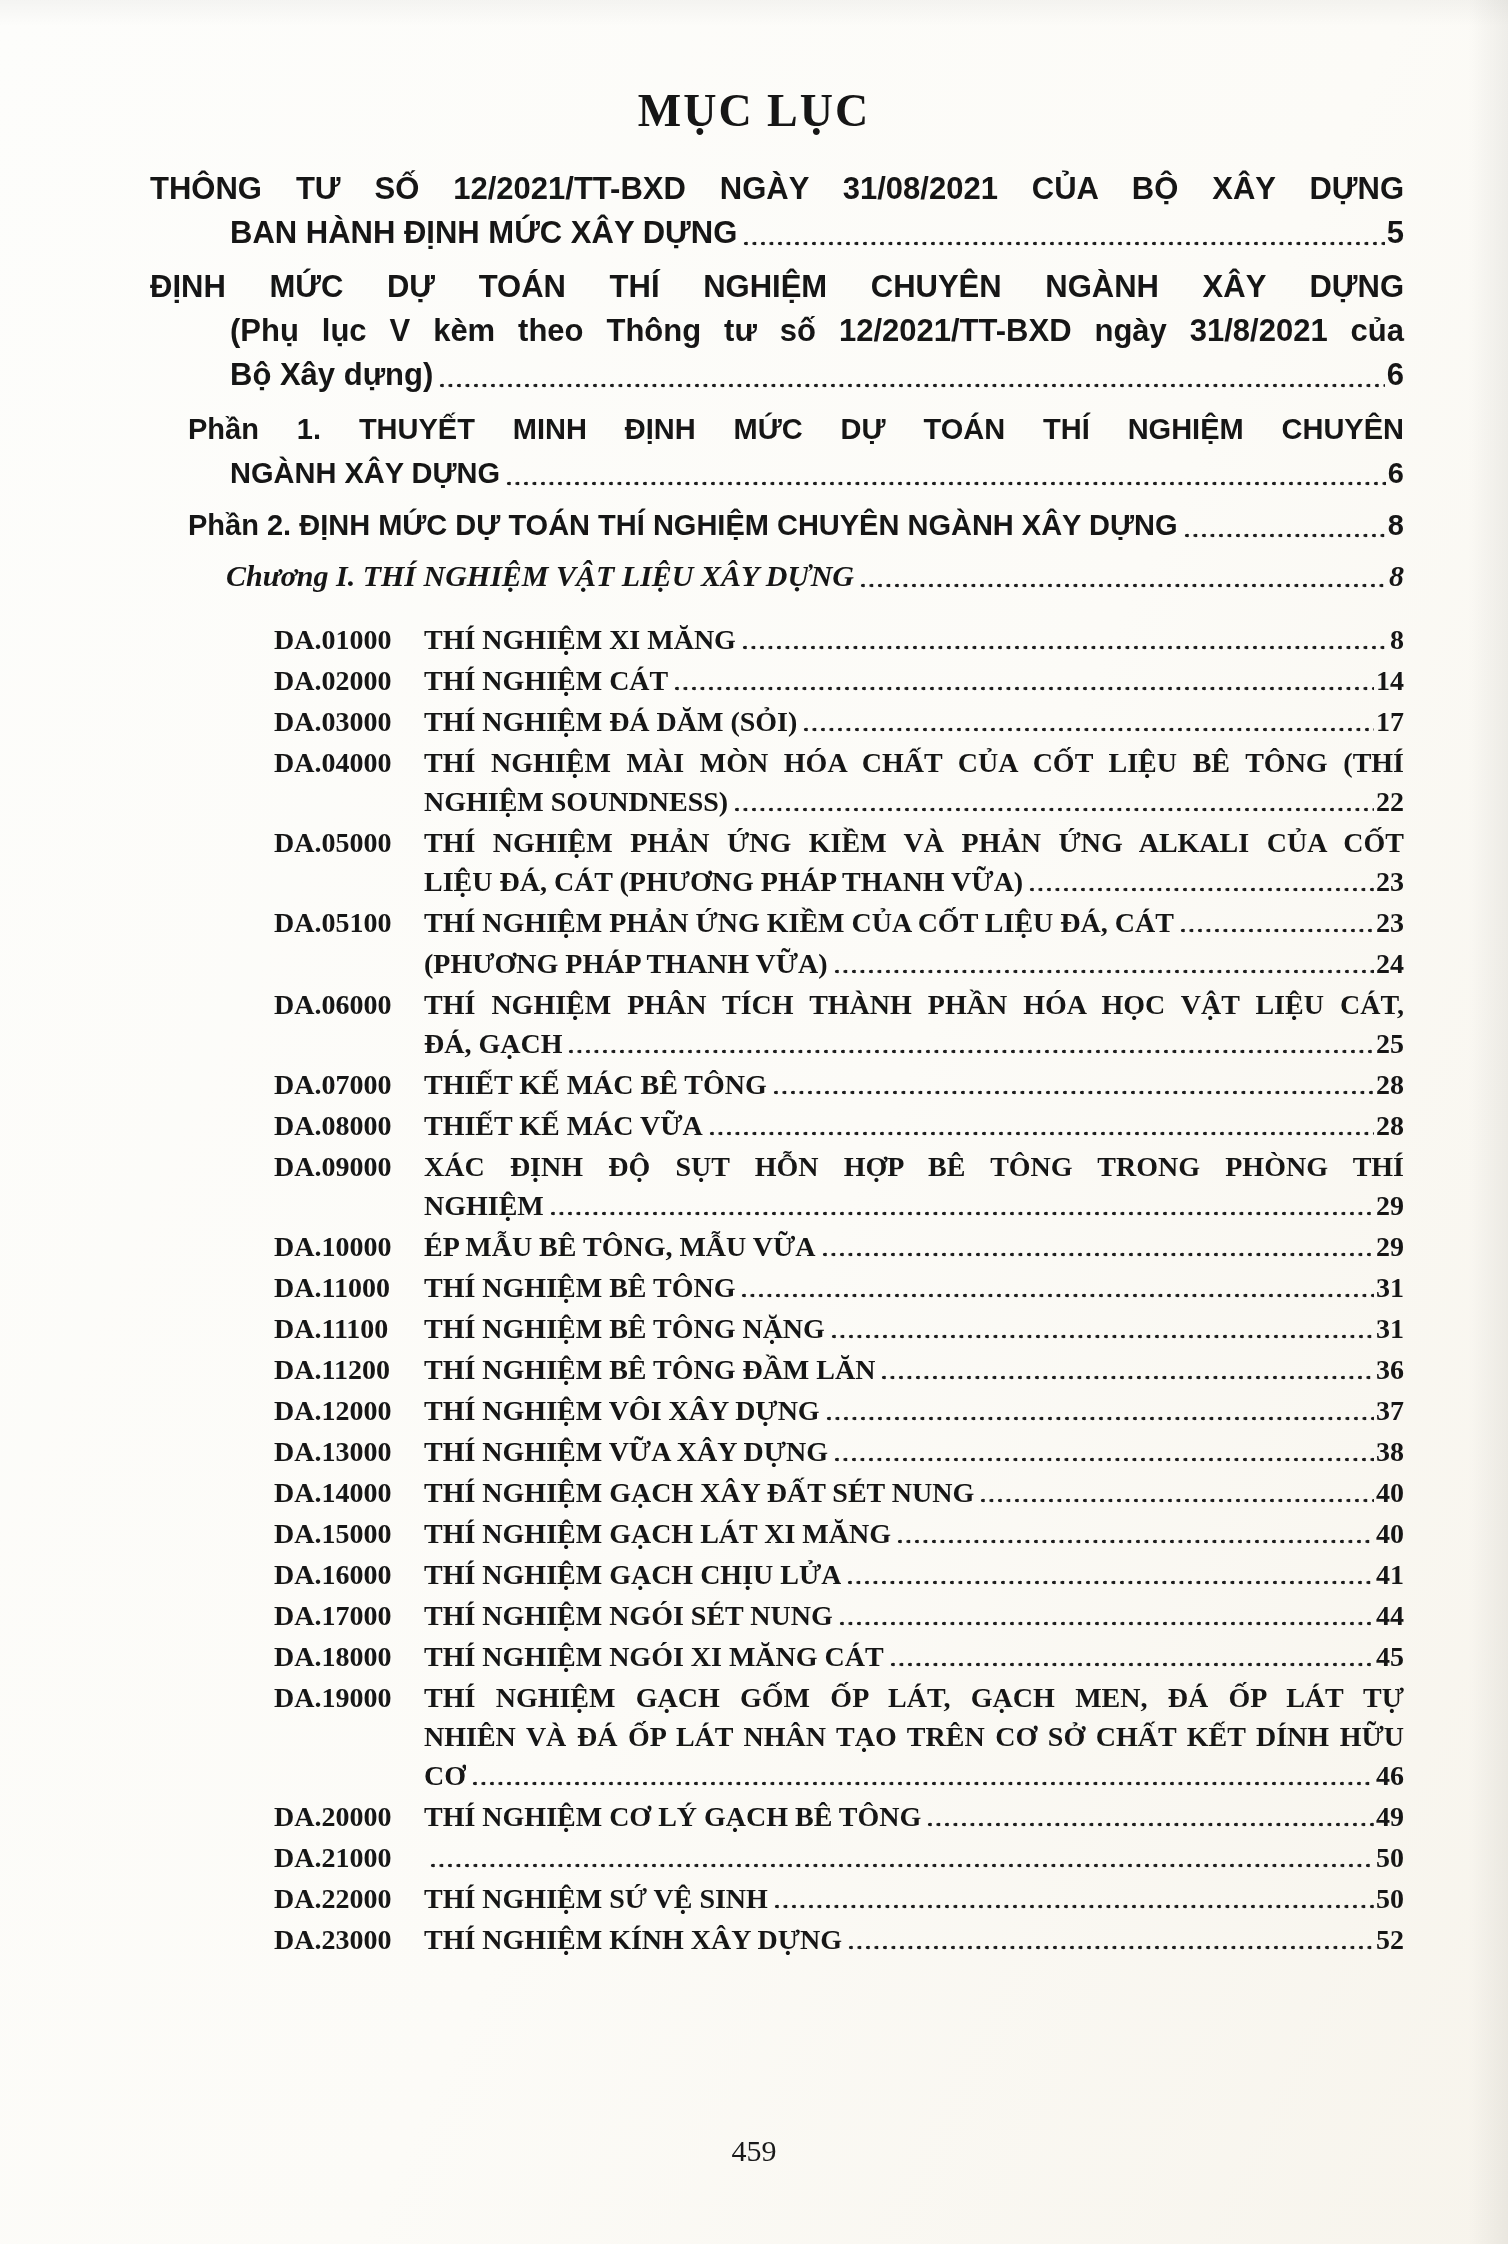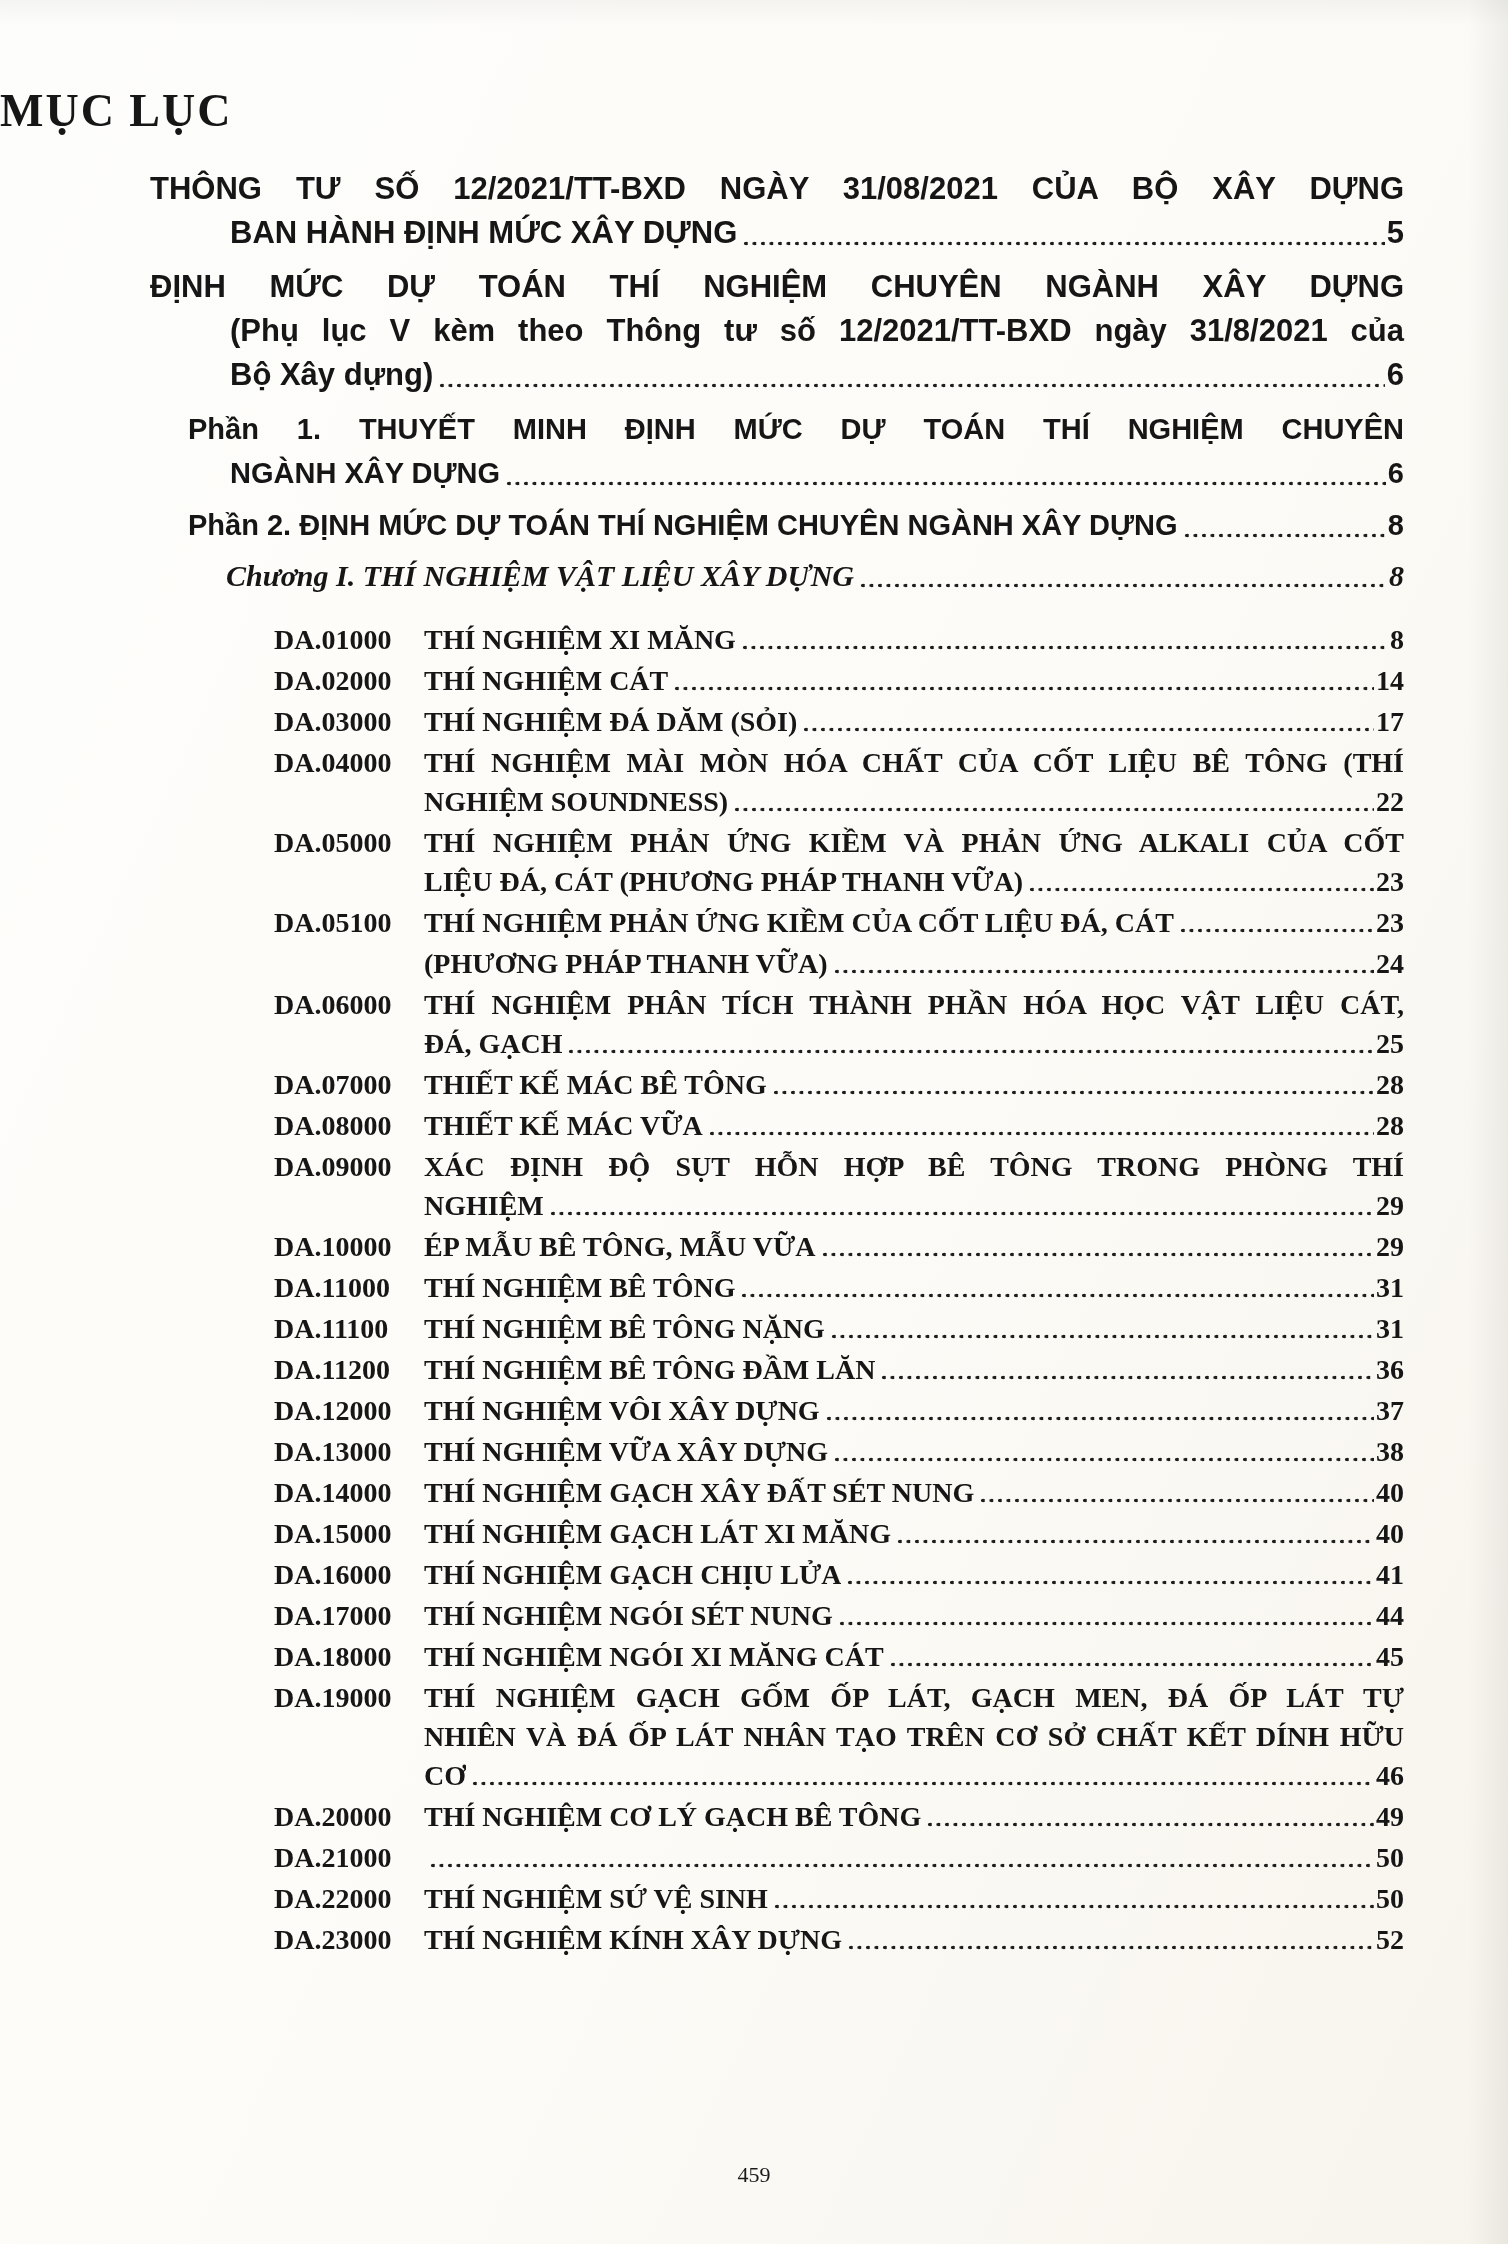--- a/index.html
+++ b/index.html
@@ -23,21 +23,21 @@
   }
   .sheet::before {
     content: "";
     position: absolute; top: 0; left: 0; width: 100%; height: 26px;
     background: linear-gradient(to bottom, rgba(0,0,0,0.035), rgba(0,0,0,0));
     pointer-events: none;
   }
 
   .title {
     padding-top: 84px;
-    text-align: left;
+    text-align: center;
     font-family: "Liberation Serif", "DejaVu Serif", serif;
     font-weight: 700;
     font-size: 46px;
     letter-spacing: 2px;
   }
 
   .toc { margin: 30px 104px 0 150px; }
 
   .entry { margin-bottom: 2px; }
 
@@ -98,24 +98,24 @@
     margin: 0 2px 7px 6px;
     background-image: radial-gradient(circle at 3px 4.5px, #1d1d1d 1.7px, rgba(0,0,0,0) 2.1px);
     background-size: 8.5px 9px;
     background-repeat: repeat-x;
     background-position: left bottom;
   }
   .pagenum { flex: 0 0 auto; }
 
   .footer {
     position: absolute;
-    left: 0; right: 0; bottom: 56px;
+    left: 0; right: 0; bottom: 76px;
     text-align: center;
     font-family: "Liberation Serif", "DejaVu Serif", serif;
-    font-size: 22px;
+    font-size: 30px;
     color: #1a1a1a;
   }
 </style>
 </head>
 <body>
 
 <div class="sheet">
   <div class="title">MỤC LỤC</div>
   <div class="toc">
       <div class="entry top">

